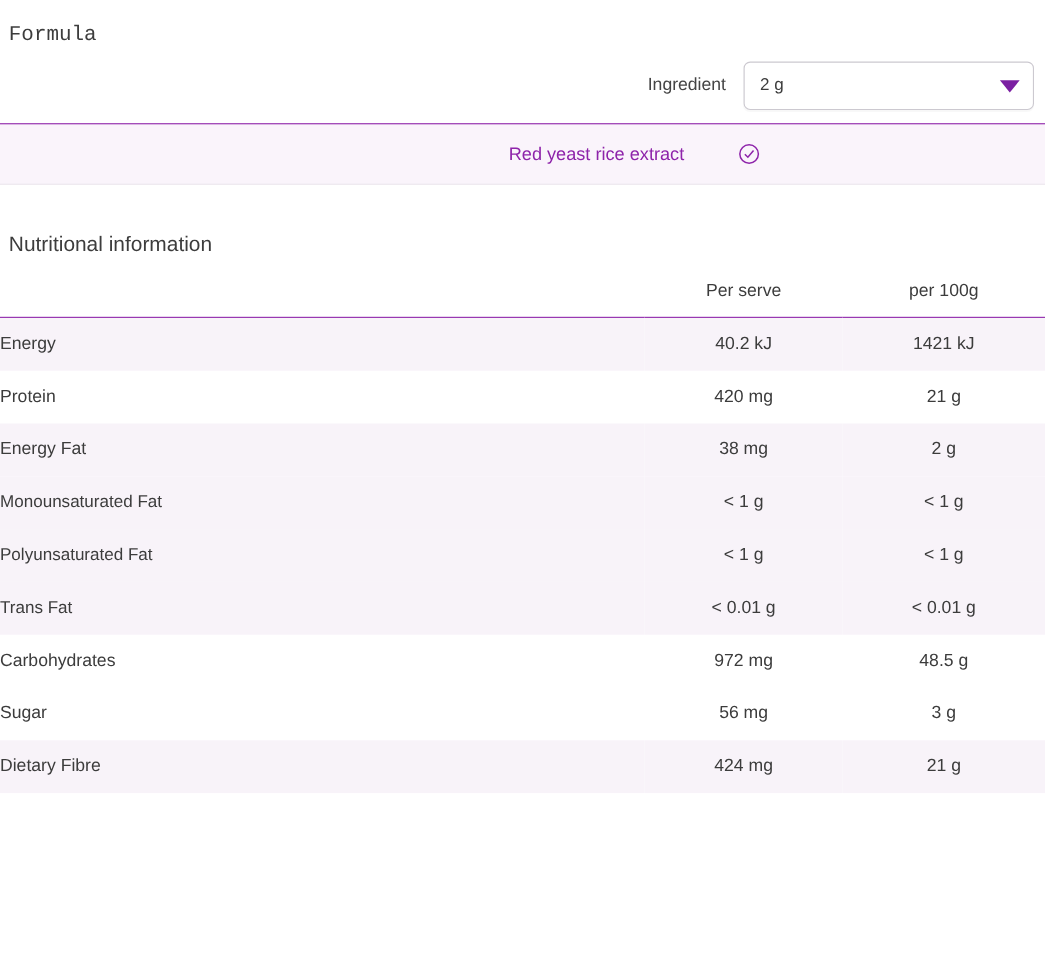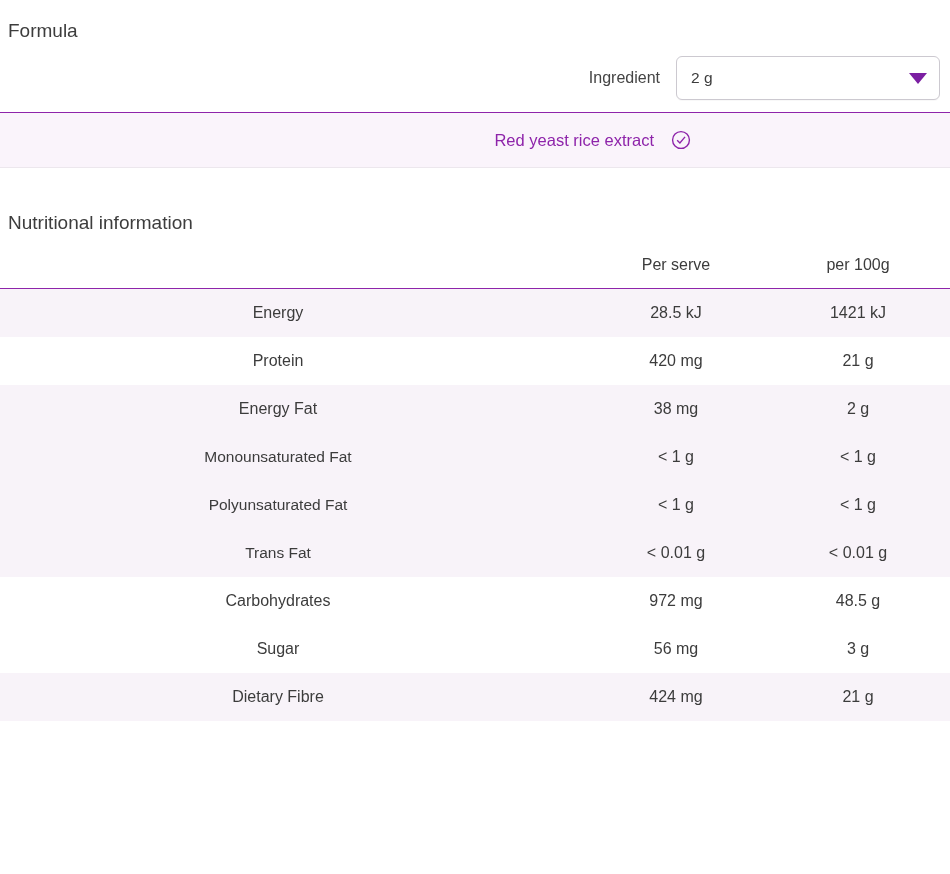--- a/index.html
+++ b/index.html
@@ -21,21 +21,21 @@
     padding: 0;
   }
 
   .section-title {
     font-size: 19px;
     color: #3d3d3d;
     font-weight: 400;
     padding-left: 8px;
   }
 
-  #formula-title { padding-top: 20px; }
+  #formula-title { padding-top: 20px; font-family: Liberation Mono, monospace; }
 
   
   .formula-head {
     display: flex;
     align-items: center;
     justify-content: flex-end;
     padding: 14px 10px 12px 8px;
   }
   .formula-label {
     font-size: 16px;
@@ -68,20 +68,21 @@
 
   .formula-row {
     background: #faf4fb;
     border-top: 1px solid #8e24aa;
     border-bottom: 1px solid #ece7ed;
     height: 56px;
     display: flex;
     align-items: center;
     justify-content: flex-end;
     padding-right: 258px;
+    gap: 32px;
   }
   .ingredient-name {
     font-size: 16.5px;
     color: #8e24aa;
     margin-right: 16px;
   }
   .check-icon { line-height: 0; }
 
   
   #nutrition-title { margin-top: 44px; }
@@ -110,21 +111,21 @@
   table.nutri tbody tr.first-body td { border-top: 1px solid #8e24aa; }
 
   table.nutri td {
     font-size: 16px;
     color: #3c3c3c;
     text-align: center;
     padding: 0;
     border: none;
   }
   table.nutri td.name {
-    text-align: center;
+    text-align: left;
     padding-right: 30px;
     margin-left: 20px;
   }
   td.name.indent { font-size: 15.5px; }
 </style>
 </head>
 <body>
 
 <div class="page">
 
@@ -159,21 +160,21 @@
     <thead>
       <tr>
         <th class="name-col"></th>
         <th>Per serve</th>
         <th>per 100g</th>
       </tr>
     </thead>
     <tbody>
       <tr class="shade first-body">
         <td class="name">Energy</td>
-        <td>28.5 kJ</td>
+        <td>40.2 kJ</td>
         <td>1421 kJ</td>
       </tr>
       <tr>
         <td class="name">Protein</td>
         <td>420 mg</td>
         <td>21 g</td>
       </tr>
       <tr class="shade">
         <td class="name">Energy Fat</td>
         <td>38 mg</td>

